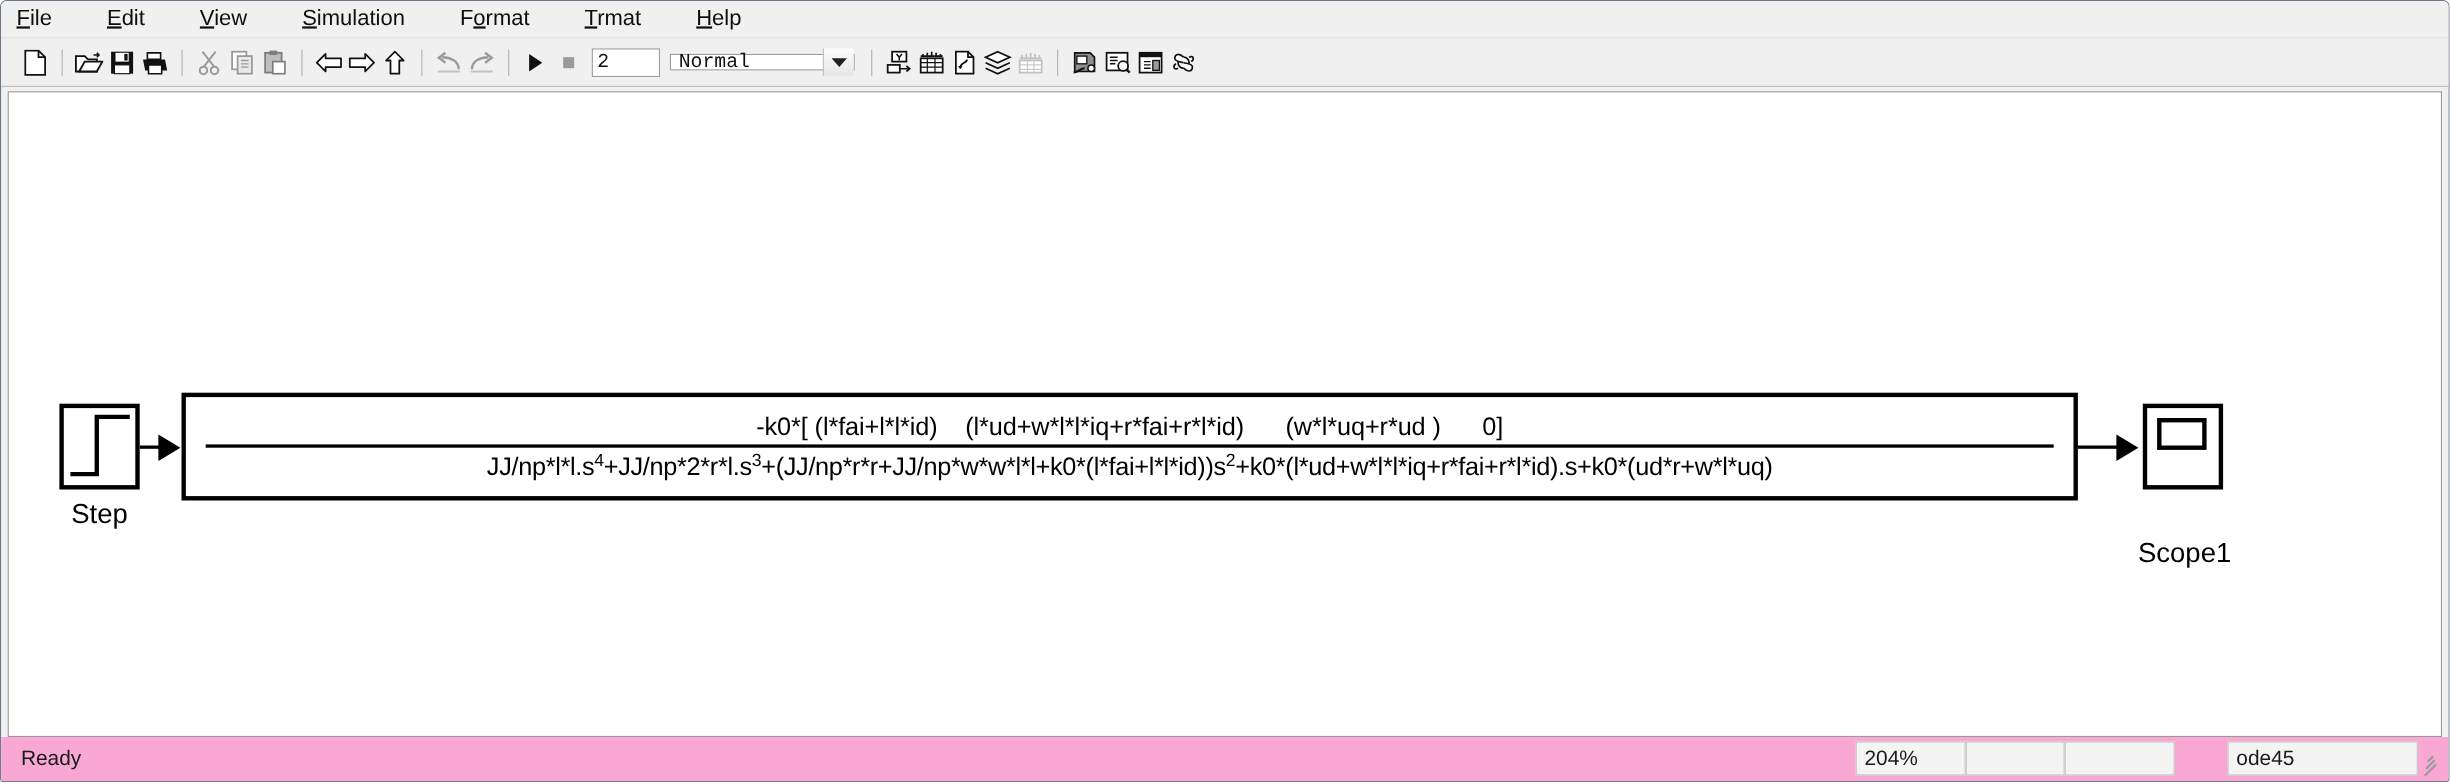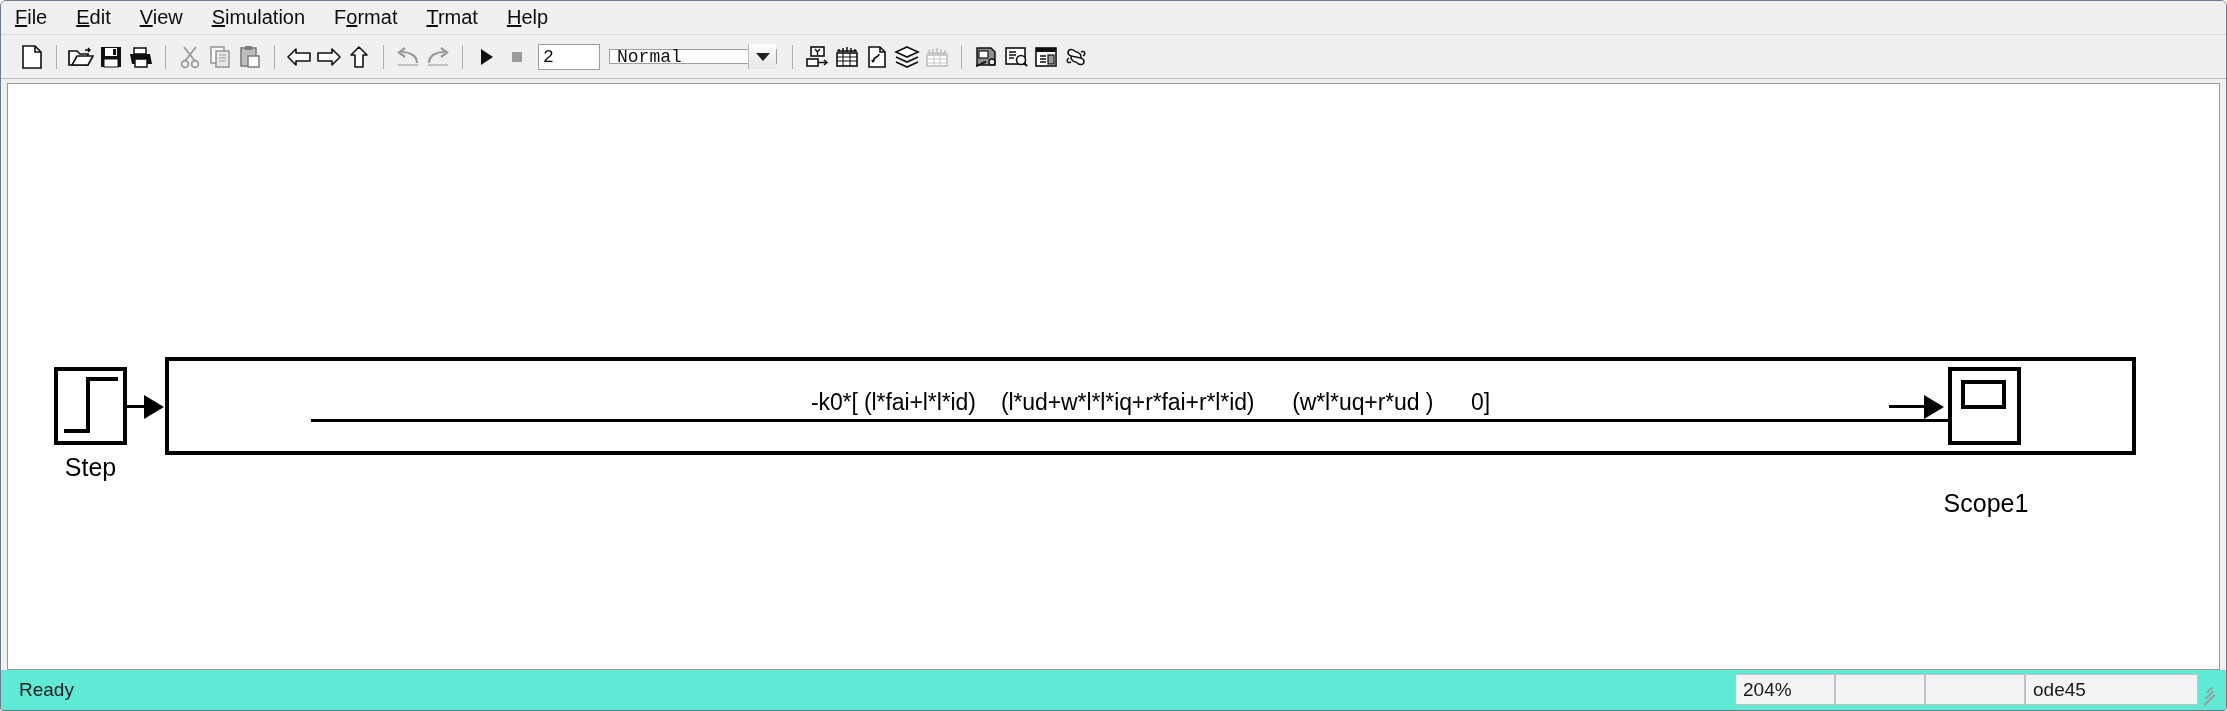--- a/index.html
+++ b/index.html
@@ -123,20 +123,21 @@
   
   .menubar {
     height: 34px;
     flex: 0 0 34px;
     background: #f0f0f0;
     display: flex;
     align-items: center;
     padding-left: 14px;
     box-sizing: border-box;
     border-bottom: 1px solid #dcdcdc;
+    gap: 21px;
   }
   .menu-item {
     font-size: 20px;
     color: #0d0d0d;
     margin-right: 29px;
     white-space: nowrap;
     cursor: default;
   }
   .menu-item u {
     text-decoration: underline;
@@ -262,21 +263,21 @@
   .scope-blk { left: 1940px; top: 283px; width: 73px; height: 78px; }
   .scope-screen {
     position: absolute;
     left: 9px; top: 9px;
     width: 45px; height: 29px;
     border: 4px solid #000;
     box-sizing: border-box;
     background: #fff;
   }
 
-  .tf-blk { left: 157px; top: 273px; width: 1971px; height: 98px; }
+  .tf-blk { left: 157px; top: 273px; width: 1724px; height: 98px; }
 
   .tf-content {
     position: absolute;
     left: 0; top: 0; right: 0; bottom: 0;
     display: flex;
     flex-direction: column;
     align-items: center;
     justify-content: center;
   }
   .tf-num {
@@ -317,21 +318,21 @@
     width: 0; height: 0;
     border-top: 12px solid transparent;
     border-bottom: 12px solid transparent;
     border-left: 20px solid #000;
   }
 
   
   .statusbar {
     height: 40px;
     flex: 0 0 40px;
-    background: #5eead4;
+    background: #f9a8d4;
     display: flex;
     align-items: stretch;
     padding: 4px 6px 5px 6px;
     box-sizing: border-box;
     position: relative;
   }
   .status-pane {
     border: 1px solid #c2c2c2;
     background: #f4f4f4;
     font-size: 19px;
@@ -340,21 +341,21 @@
     align-items: center;
     padding-left: 7px;
     box-sizing: border-box;
     white-space: nowrap;
     overflow: hidden;
   }
   .status-ready { flex: 1 1 auto; border: none; background: transparent; padding-left: 12px; }
   .status-zoom { flex: 0 0 100px; text-align: right; }
   .status-b { flex: 0 0 90px; }
   .status-c { flex: 0 0 100px; }
-  .status-solver { flex: 0 0 173px; }
+  .status-solver { flex: 0 0 173px; margin-left: 48px; }
   .grip {
     width: 22px;
     flex: 0 0 22px;
     position: relative;
   }
   .grip span {
     position: absolute;
     right: 3px;
     width: 15px;
     height: 2px;
@@ -599,20 +600,21 @@
       </div>
       <div class="blk-label" style="left:46px; top:369px; width:73px;">Step</div>
 
       <div class="wire" style="left:119px; top:321px; width:22px;"></div>
       <div class="arrow" style="left:136px; top:311px;"></div>
 
       <div class="blk tf-blk">
         <div class="tf-content">
           <div class="tf-num">-k0*[ (l*fai+l*l*id)    (l*ud+w*l*l*iq+r*fai+r*l*id)      (w*l*uq+r*ud )      0]</div>
           <div class="tf-bar"></div>
+          <div class="tf-den"><span>JJ/np*l*l.s</span><sup>4</sup><span>+JJ/np*2*r*l.s</span><sup>3</sup><span>+(JJ/np*r*r+JJ/np*w*w*l*l+k0*(l*fai+l*l*id))s</span><sup>2</sup><span>+k0*(l*ud+w*l*l*iq+r*fai+r*l*id).s+k0*(ud*r+w*l*uq)</span></div>
         </div>
       </div>
 
       <div class="wire" style="left:1881px; top:321px; width:38px;"></div>
       <div class="arrow" style="left:1916px; top:311px;"></div>
 
       <div class="blk scope-blk">
         <div class="scope-screen"></div>
       </div>
       <div class="blk-label" style="left:1928px; top:369px; width:100px;margin-top:36px;">Scope1</div>

